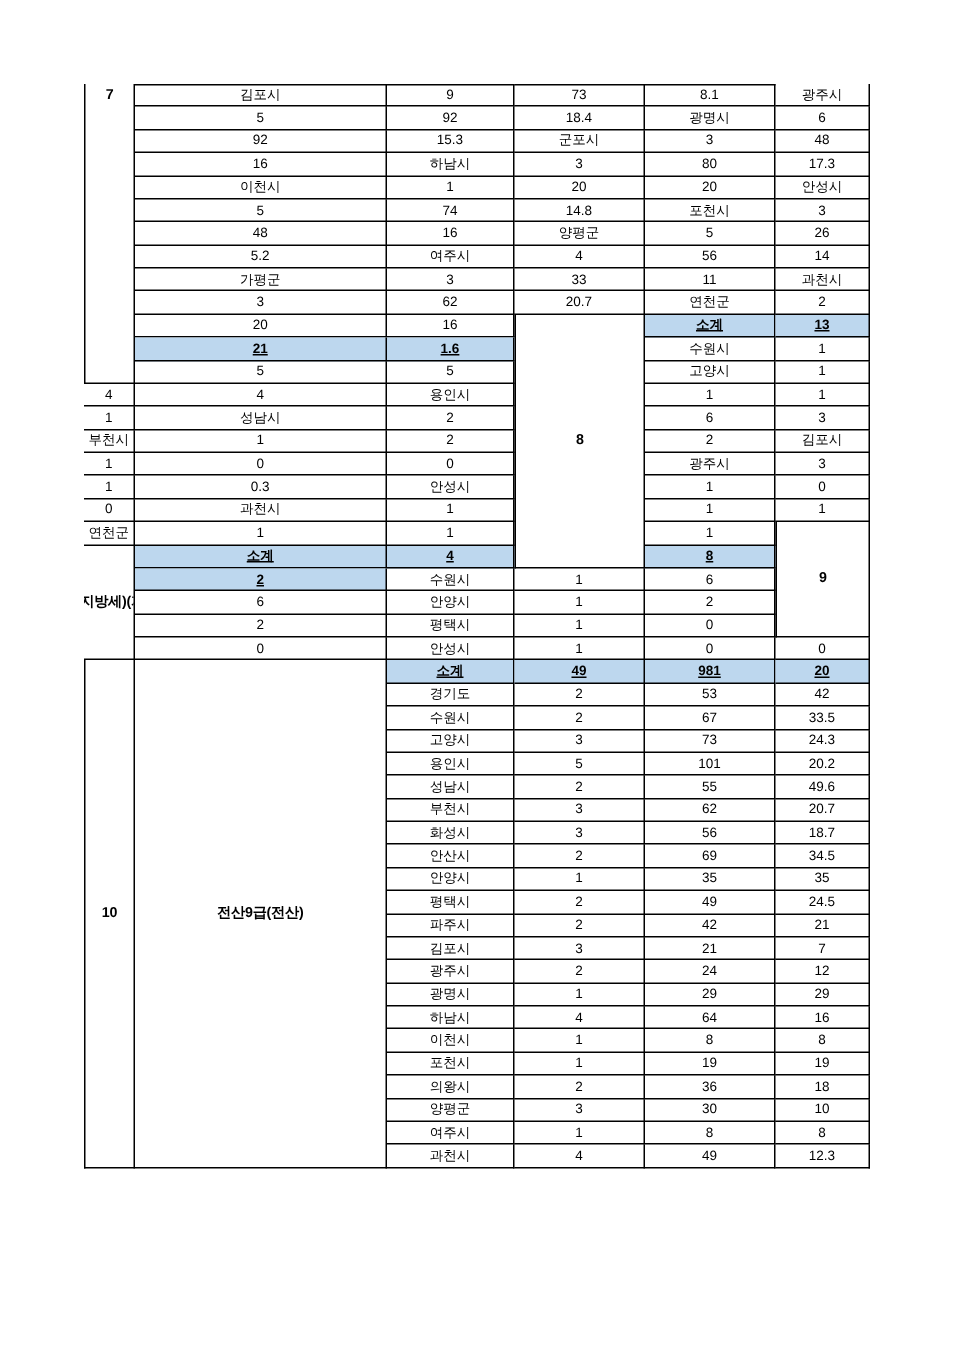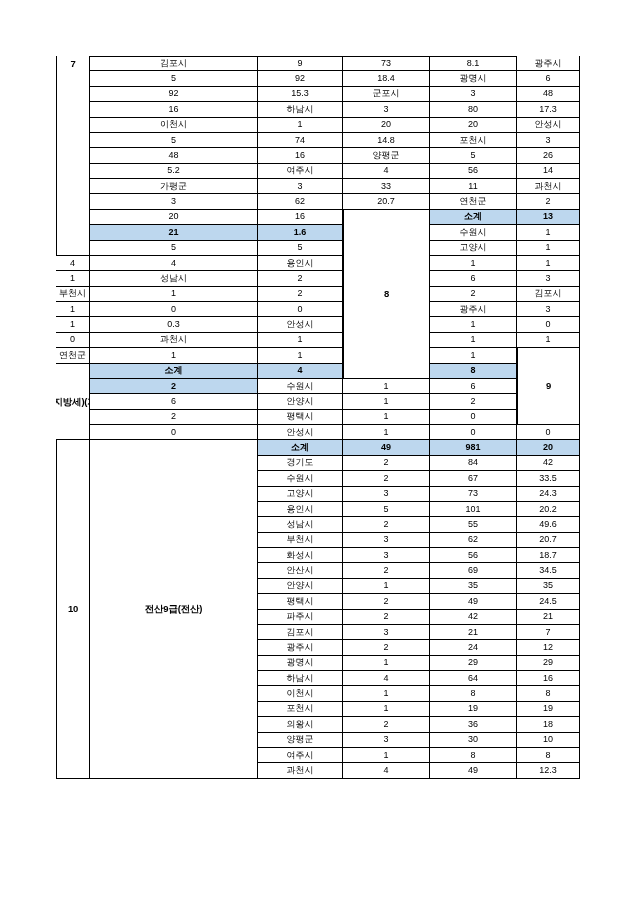--- a/index.html
+++ b/index.html
@@ -44,20 +44,21 @@
     font-size: 9.5px;
     letter-spacing: -0.2px;
   }
   .top-label {
     align-items: flex-start;
     padding-top: 3px;
   }
   .subtotal {
     background: var(--subtotal-bg, #BDD7EE);
     font-weight: 700;
+    text-decoration: underline;
   }
 </style>
 </head>
 <body>
 
 <div id="page">
   <div id="tbl">
       <div class="cell label no-cell top-label" style="grid-row: span 13;">7</div>
       <div class="cell first-row">김포시</div>
       <div class="cell first-row">9</div>
@@ -179,21 +180,21 @@
       <div class="cell">0</div>
       <div class="cell">0</div>
       <div class="cell label no-cell" style="grid-row: span 22;">10</div>
       <div class="cell label" style="grid-row: span 22;">전산9급(전산)</div>
       <div class="cell subtotal">소계</div>
       <div class="cell subtotal">49</div>
       <div class="cell subtotal">981</div>
       <div class="cell subtotal">20</div>
       <div class="cell">경기도</div>
       <div class="cell">2</div>
-      <div class="cell">84</div>
+      <div class="cell">53</div>
       <div class="cell">42</div>
       <div class="cell">수원시</div>
       <div class="cell">2</div>
       <div class="cell">67</div>
       <div class="cell">33.5</div>
       <div class="cell">고양시</div>
       <div class="cell">3</div>
       <div class="cell">73</div>
       <div class="cell">24.3</div>
       <div class="cell">용인시</div>

